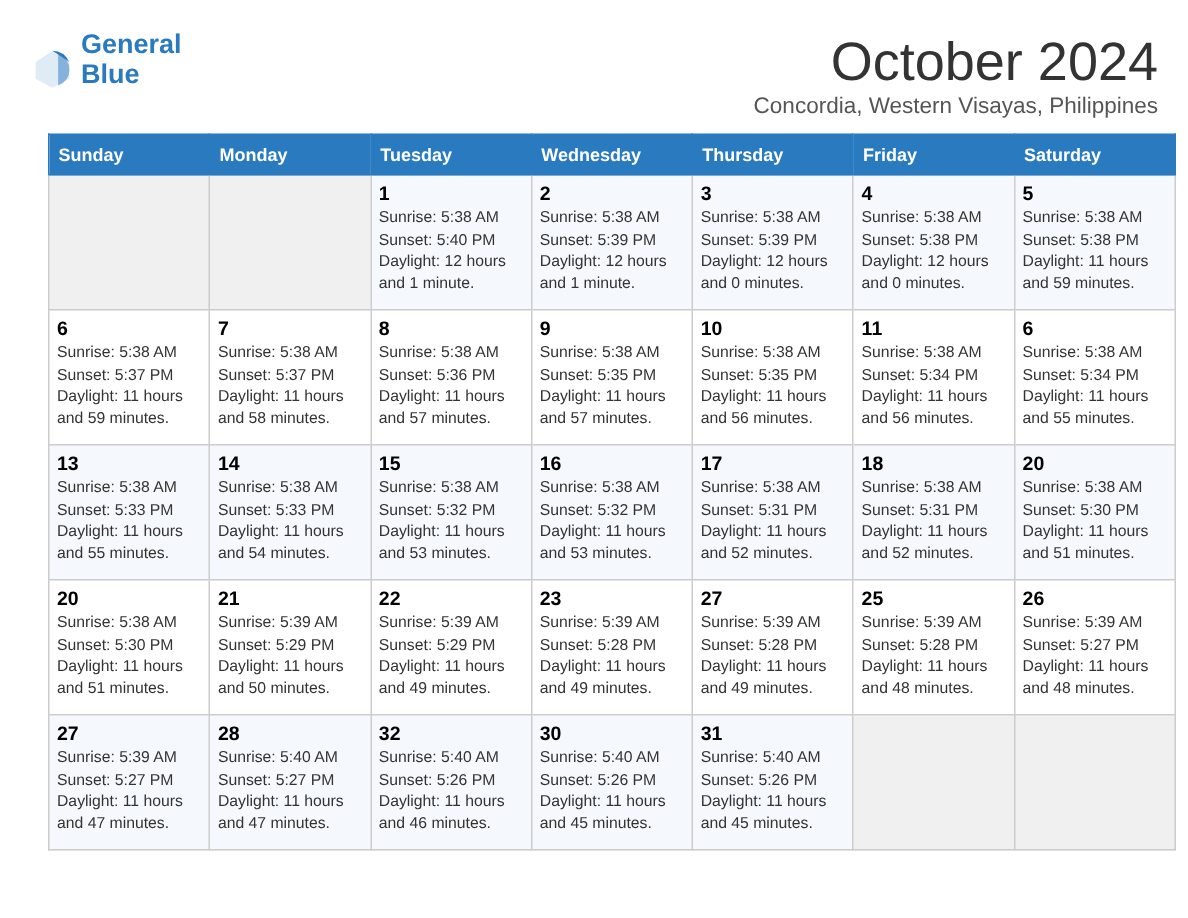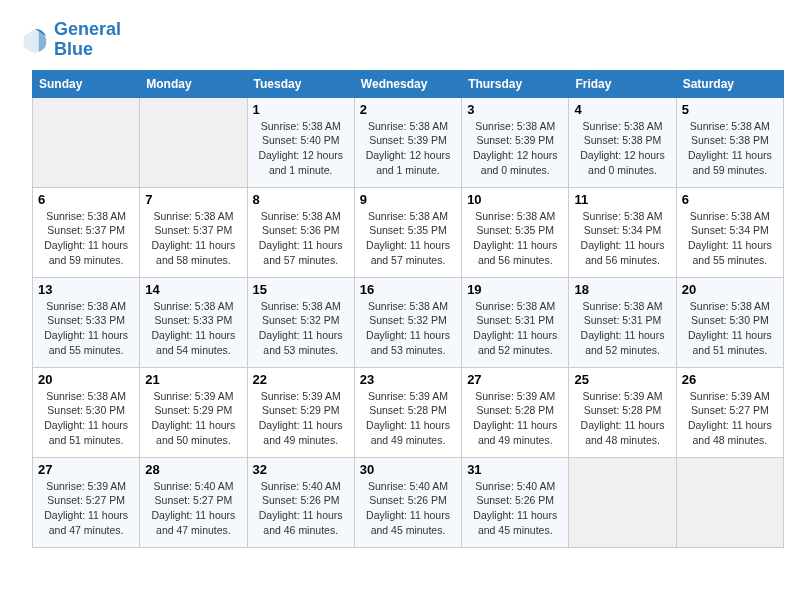--- a/index.html
+++ b/index.html
@@ -11,21 +11,21 @@
       padding: 20px;
     }
     .header-area {
       display: flex;
       justify-content: space-between;
       align-items: flex-start;
       margin-bottom: 10px;
     }
     .logo {
       display: flex;
-      align-items: center;
+      align-items: flex-end;
     }
     .logo-text {
       font-size: 18px;
       font-weight: bold;
       color: #333;
       line-height: 1.1;
     }
     .logo-text span {
       color: #2a7abf;
     }
@@ -78,21 +78,20 @@
     .day-number {
       font-weight: bold;
       font-size: 13px;
       display: block;
       margin-bottom: 2px;
     }
     .day-info {
       color: #333;
       font-size: 10.5px;
       line-height: 1.4;
-      text-align: center;
     }
     .empty-cell {
       background-color: #f0f0f0 !important;
     }
   </style>
 </head>
 <body>
 
 <div class="header-area">
   <div class="logo">
@@ -100,20 +99,24 @@
       <rect x="0" y="0" width="40" height="40" fill="white"></rect>
       <polygon points="20,5 35,15 35,30 20,38 5,30 5,15" fill="#2a7abf" opacity="0.15"></polygon>
       <path d="M25,8 Q35,12 35,22 Q35,32 25,36 L25,8Z" fill="#2a7abf" opacity="0.5"></path>
       <path d="M20,5 Q30,5 35,15 L20,5Z" fill="#2a7abf"></path>
     </svg>
     <div class="logo-text">
       <div><span>General</span></div>
       <div><span>Blue</span></div>
     </div>
   </div>
+  <div class="title-area">
+    <div class="month-title">October 2024</div>
+    <div class="location-title">Concordia, Western Visayas, Philippines</div>
+  </div>
 </div>
 
 <table>
   <thead>
     <tr id="header-row">
         <th>Sunday</th>
         <th>Monday</th>
         <th>Tuesday</th>
         <th>Wednesday</th>
         <th>Thursday</th>
@@ -219,21 +222,21 @@
 Sunset: 5:32 PM
 Daylight: 11 hours and 53 minutes.</div>
         </td>
         <td>
           <span class="day-number">16</span>
           <div class="day-info" style="white-space: pre-line;">Sunrise: 5:38 AM
 Sunset: 5:32 PM
 Daylight: 11 hours and 53 minutes.</div>
         </td>
         <td>
-          <span class="day-number">19</span>
+          <span class="day-number">17</span>
           <div class="day-info" style="white-space: pre-line;">Sunrise: 5:38 AM
 Sunset: 5:31 PM
 Daylight: 11 hours and 52 minutes.</div>
         </td>
         <td>
           <span class="day-number">18</span>
           <div class="day-info" style="white-space: pre-line;">Sunrise: 5:38 AM
 Sunset: 5:31 PM
 Daylight: 11 hours and 52 minutes.</div>
         </td>

